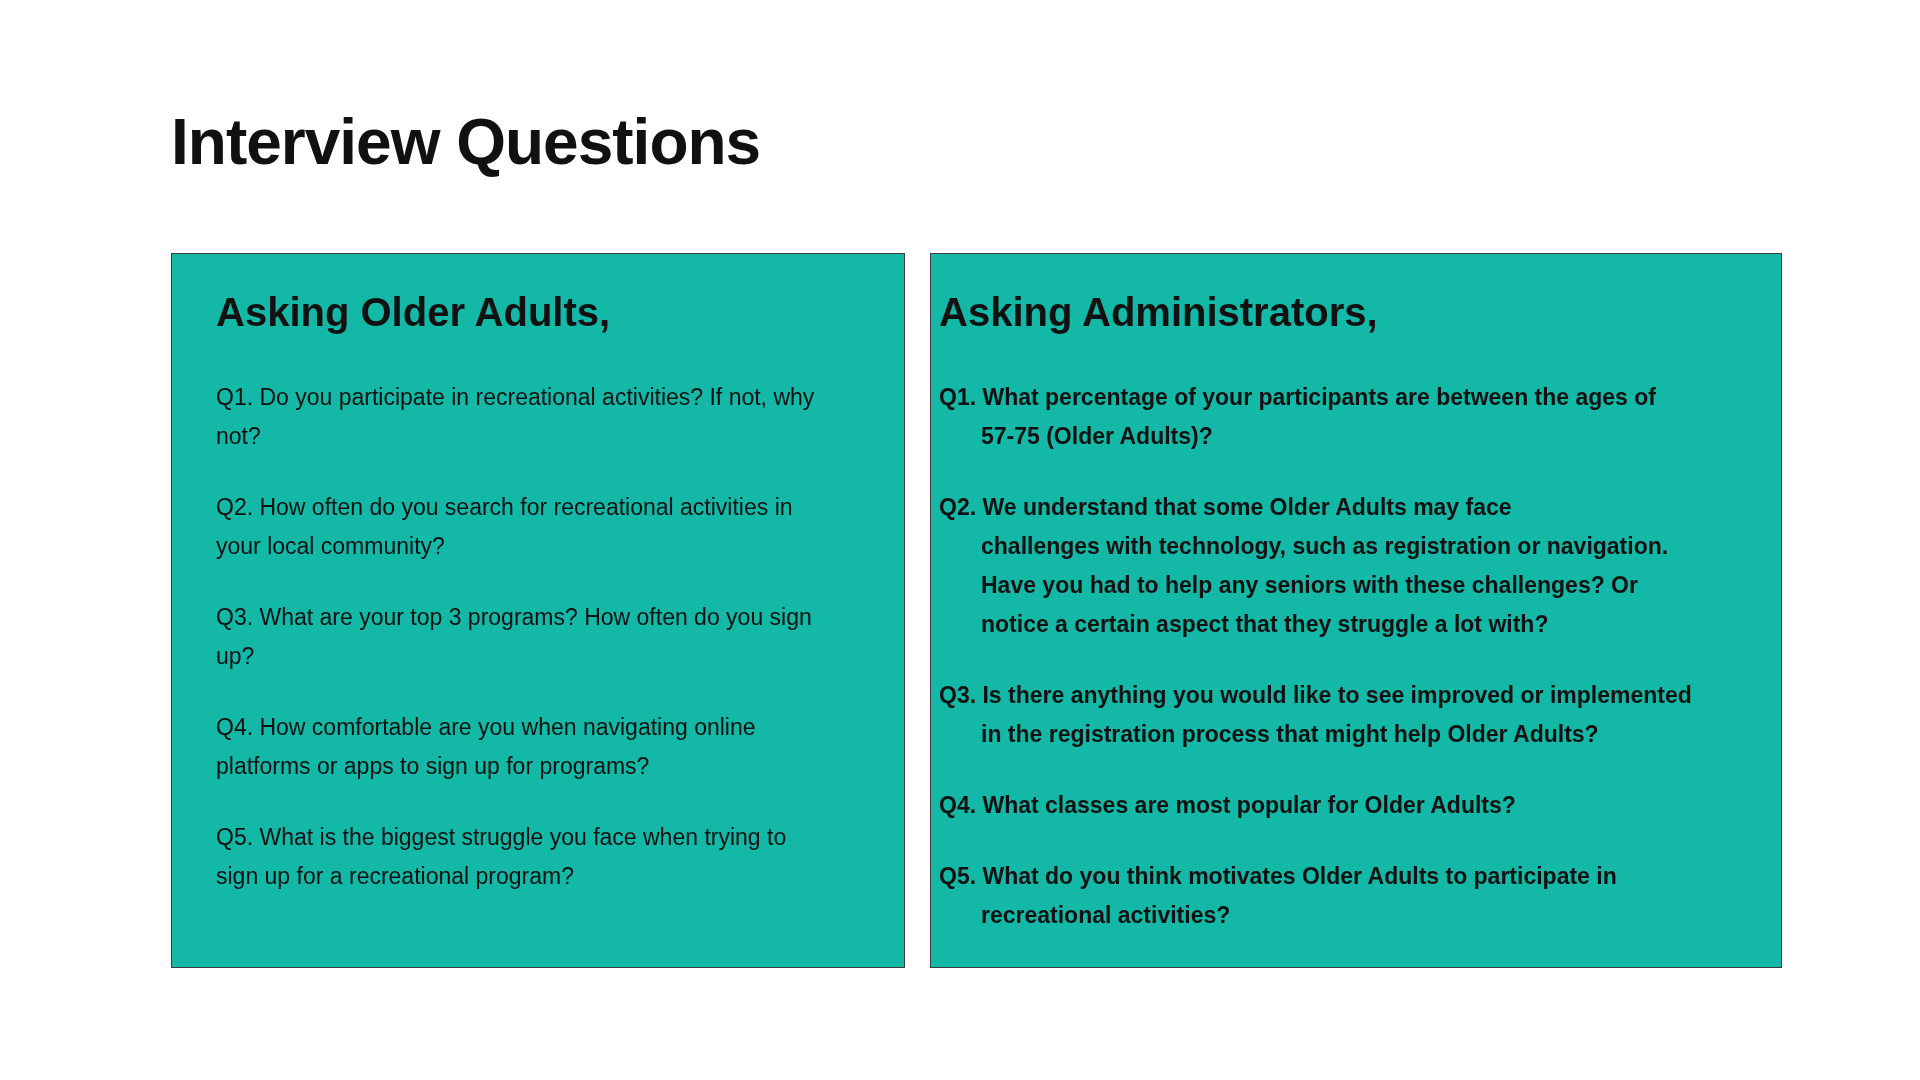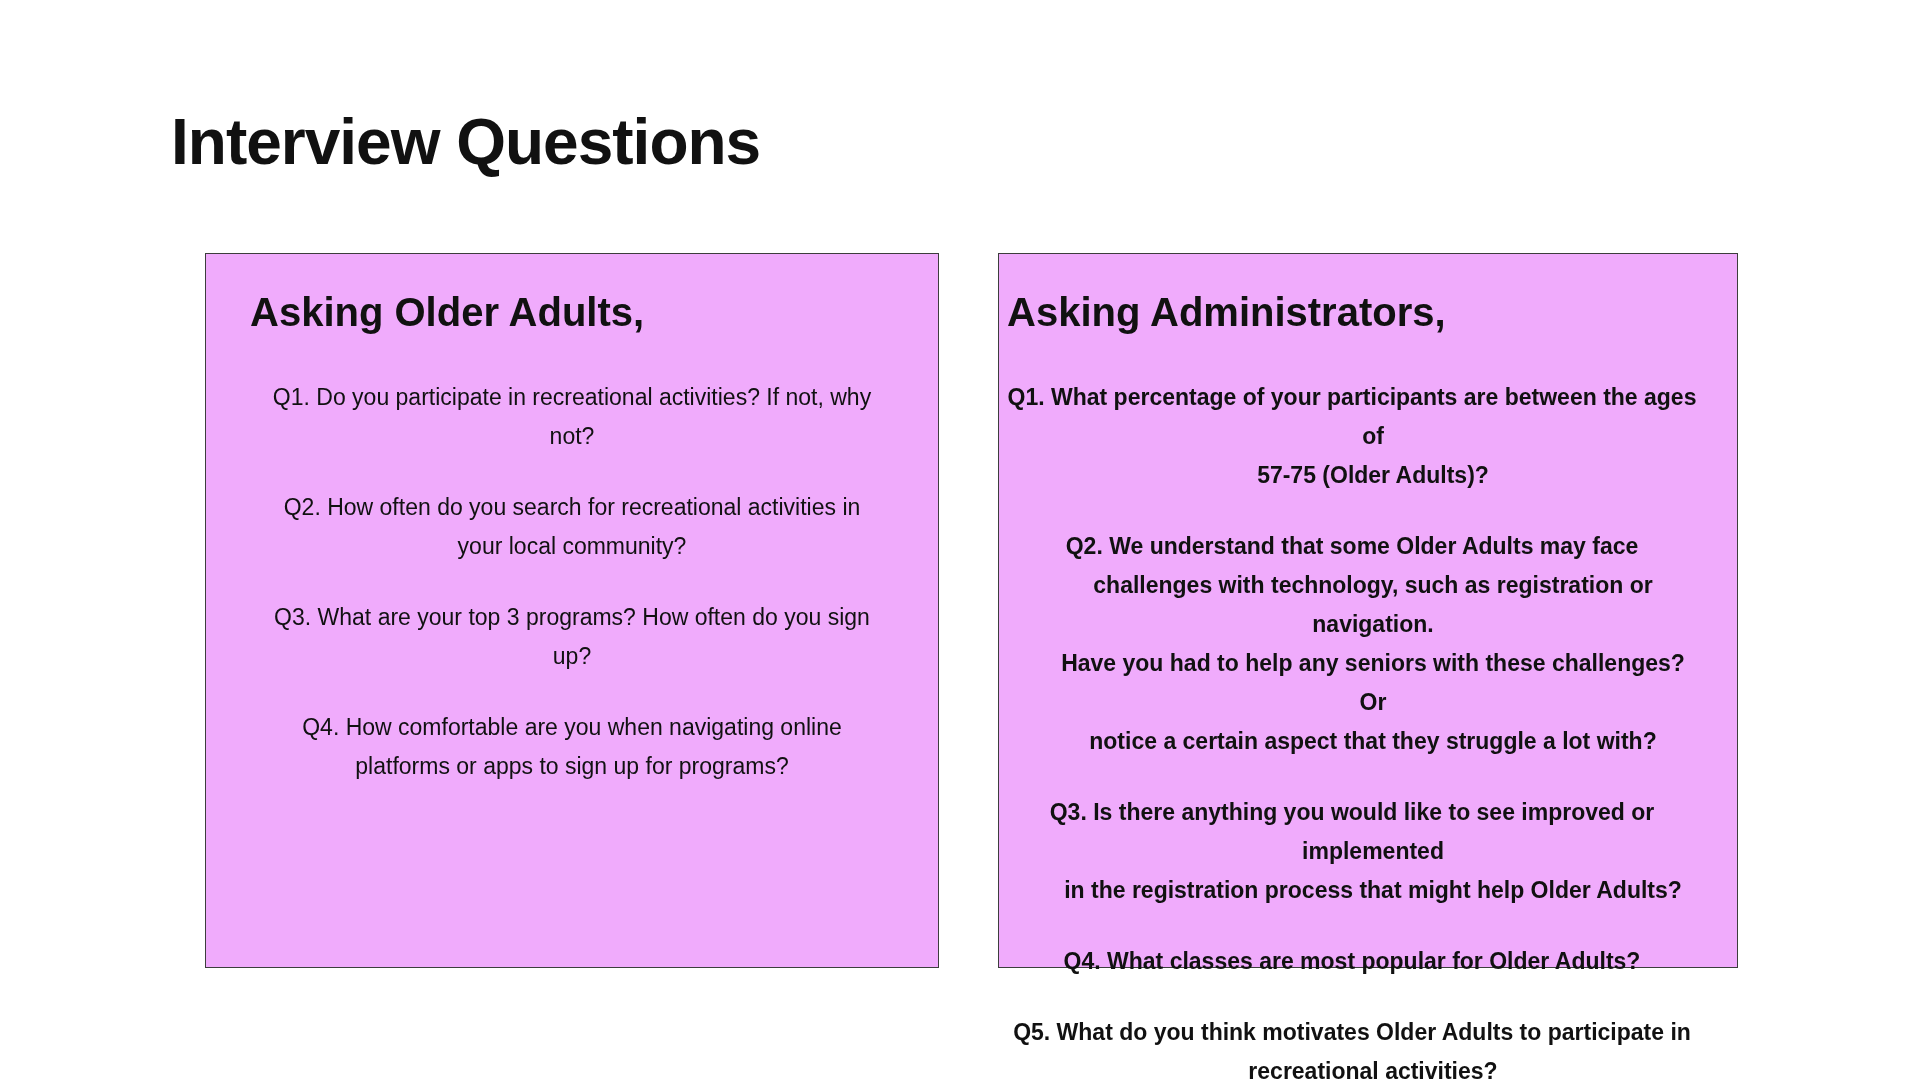--- a/index.html
+++ b/index.html
@@ -30,48 +30,46 @@
     position: absolute;
     left: 171px;
     top: 253px;
     display: flex;
     gap: 25px;
   }
   .panel {
     box-sizing: border-box;
     height: 715px;
     border: 1px solid #3d3d3d;
-    background: #f0abfc;
+    background: #14b8a6;
     padding: 34px 40px;
-    margin-left: 34px;
   }
   .panel--older {
     width: 734px;
     padding-left: 44px;
     padding-right: 44px;
   }
   .panel--admin {
-    width: 740px;
+    width: 852px;
     padding-left: 8px;
   }
   .panel-heading {
     margin: 0 0 42px 0;
     font-size: 40px;
     font-weight: 600;
     line-height: 48px;
     color: #111111;
   }
   .question {
     margin: 0 0 32px 0;
     font-size: 23px;
     font-weight: 400;
     line-height: 39px;
     white-space: pre-line;
     color: #111111;
-    text-align: center;
   }
   .question:last-child {
     margin-bottom: 0;
   }
   .panel--admin .question {
     padding-left: 42px;
     text-indent: -42px;
     font-weight: bold;
   }
 </style>
@@ -85,20 +83,22 @@
   <section class="panel panel--older">
     <h2 class="panel-heading">Asking Older Adults,</h2>
     <p class="question">Q1. Do you participate in recreational activities? If not, why
 not?</p>
     <p class="question">Q2. How often do you search for recreational activities in
 your local community?</p>
     <p class="question">Q3. What are your top 3 programs? How often do you sign
 up?</p>
     <p class="question">Q4. How comfortable are you when navigating online
 platforms or apps to sign up for programs?</p>
+    <p class="question">Q5. What is the biggest struggle you face when trying to
+sign up for a recreational program?</p>
   </section>
 
   <section class="panel panel--admin">
     <h2 class="panel-heading">Asking Administrators,</h2>
     <p class="question">Q1. What percentage of your participants are between the ages of
 57-75 (Older Adults)?</p>
     <p class="question">Q2. We understand that some Older Adults may face
 challenges with technology, such as registration or navigation.
 Have you had to help any seniors with these challenges? Or
 notice a certain aspect that they struggle a lot with?</p>

